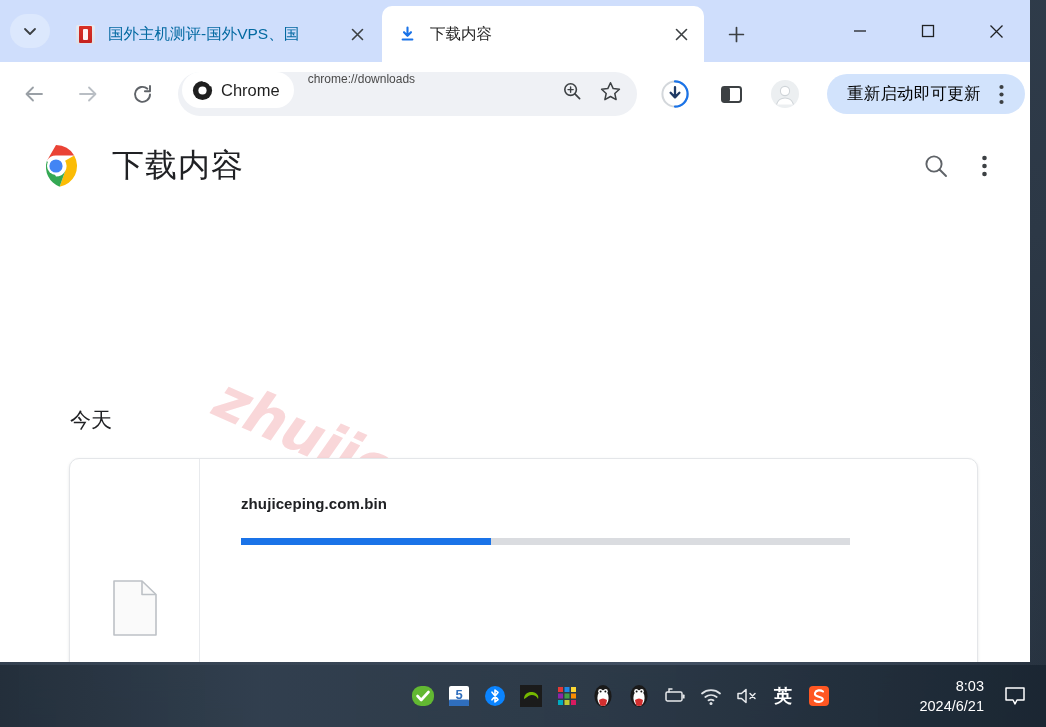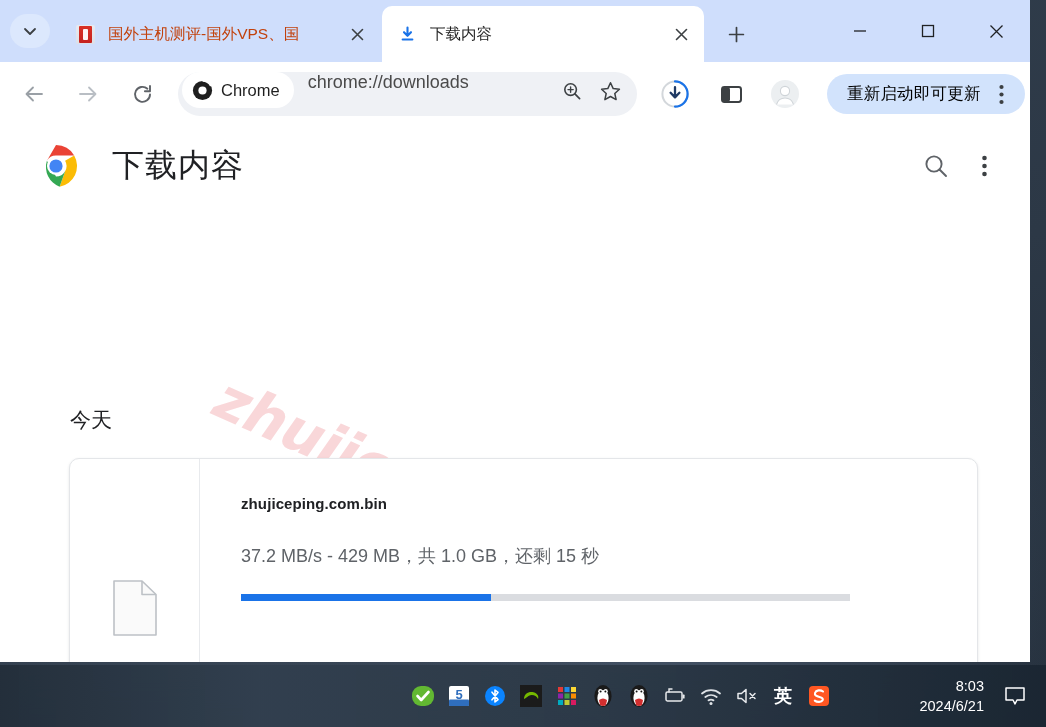--- a/index.html
+++ b/index.html
@@ -67,21 +67,21 @@
     width: 5px; height: 11px; background: #fdf4f3; border-radius: 1px;
   }
   .fav-dl { display: flex; align-items: center; justify-content: center; }
   .tab-title {
     font-size: 15.5px; color: #1f1f1f;
     white-space: nowrap; overflow: hidden;
     flex: 1;
     -webkit-mask-image: linear-gradient(to right, #000 84%, transparent 100%);
     mask-image: linear-gradient(to right, #000 84%, transparent 100%);
   }
-  .tab.inactive .tab-title { color: #c2410c; }
+  .tab.inactive .tab-title { color: #0369a1; }
   .tab-close {
     width: 26px; height: 26px; flex: 0 0 26px;
     display: flex; align-items: center; justify-content: center;
     border-radius: 13px; cursor: pointer;
   }
   .newtab {
     position: absolute; left: 716px; top: 17px;
     width: 40px; height: 34px;
     display: flex; align-items: center; justify-content: center;
     border-radius: 8px; cursor: pointer;
@@ -120,21 +120,21 @@
     display: flex; position: relative;
   }
   .omni-chip {
     margin-left: 4px; height: 36px;
     background: #ffffff; border-radius: 18px;
     display: flex; align-items: center; padding: 0 14px 0 10px;
     cursor: pointer;
   }
   .omni-chip-label { font-size: 16.5px; color: #1f1f1f; margin-left: 8px; }
   .omni-url {
-    margin-left: 14px; font-size: 18px; color: #4a4a4a;
+    margin-left: 14px; font-size: 12px; color: #4a4a4a;
     flex: 1; white-space: nowrap; overflow: hidden;
   }
   .omni-act { width: 38px; height: 38px; display:flex; align-items:center; justify-content:center; border-radius:19px; cursor:pointer; }
   .omni-act.last { margin-right: 8px; }
 
   .dl-ring { margin-left: 18px; }
   .side-panel { margin-left: 16px; }
   .avatar-btn { margin-left: 14px; }
 
   .update-pill {
@@ -426,21 +426,20 @@
 
       <div class="dl-card">
         <div class="dl-iconcol">
           <svg width="48" height="58" viewBox="0 0 48 58">
             <path d="M3 2 L31 2 L45 15.5 L45 56 L3 56 Z" fill="#fafafa" stroke="#bdc1c6" stroke-width="1.6" stroke-linejoin="round"></path>
             <path d="M31 2 L31 15.5 L45 15.5" fill="none" stroke="#bdc1c6" stroke-width="1.6" stroke-linejoin="round"></path>
           </svg>
         </div>
         <div class="dl-body">
           <div class="dl-filename">zhujiceping.com.bin</div>
-          <div class="dl-status">37.2 MB/s - 429 MB，共 1.0 GB，还剩 15 秒</div>
           <div class="progress-track">
             <div class="progress-fill" id="progressFill" style="width: 41%; background: rgb(26, 115, 232);"></div>
           </div>
 
         </div>
       </div>
     </div>
   </div>
 
   <div class="taskbar">

